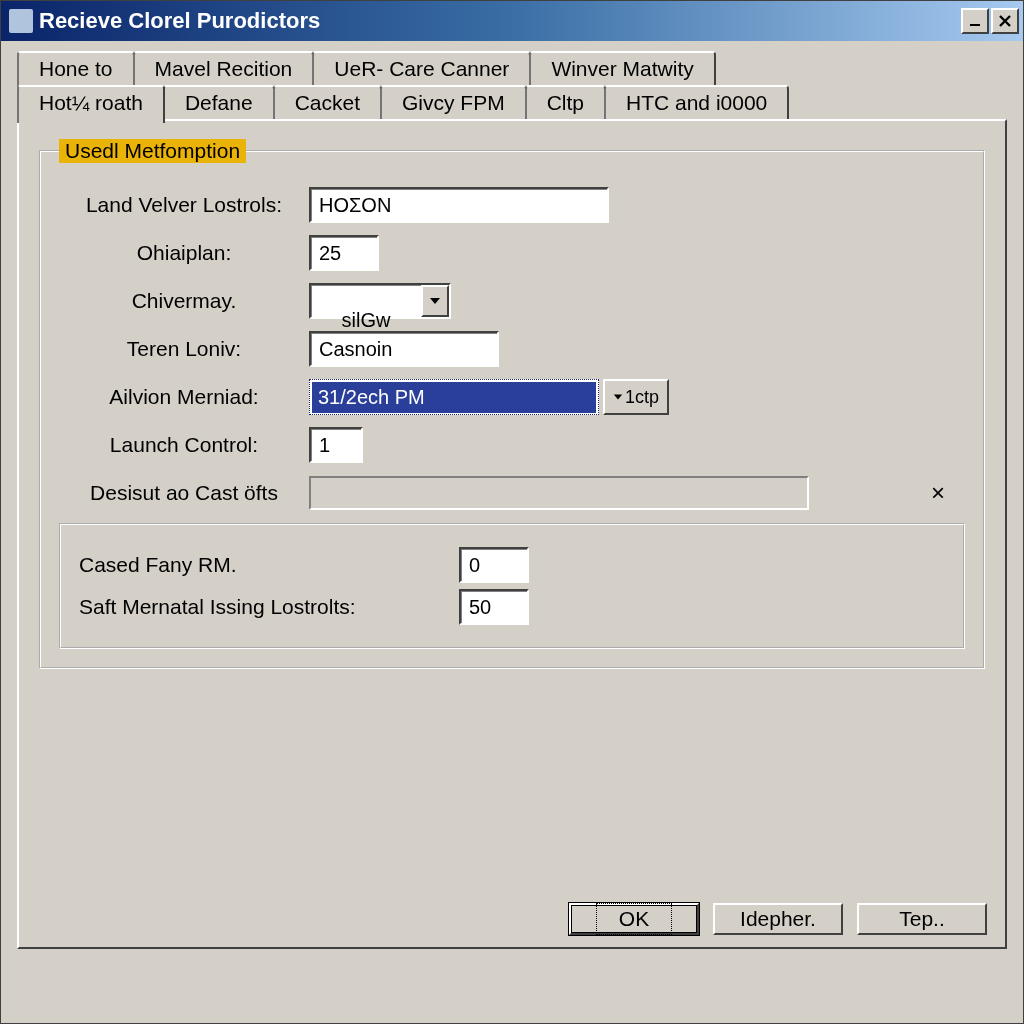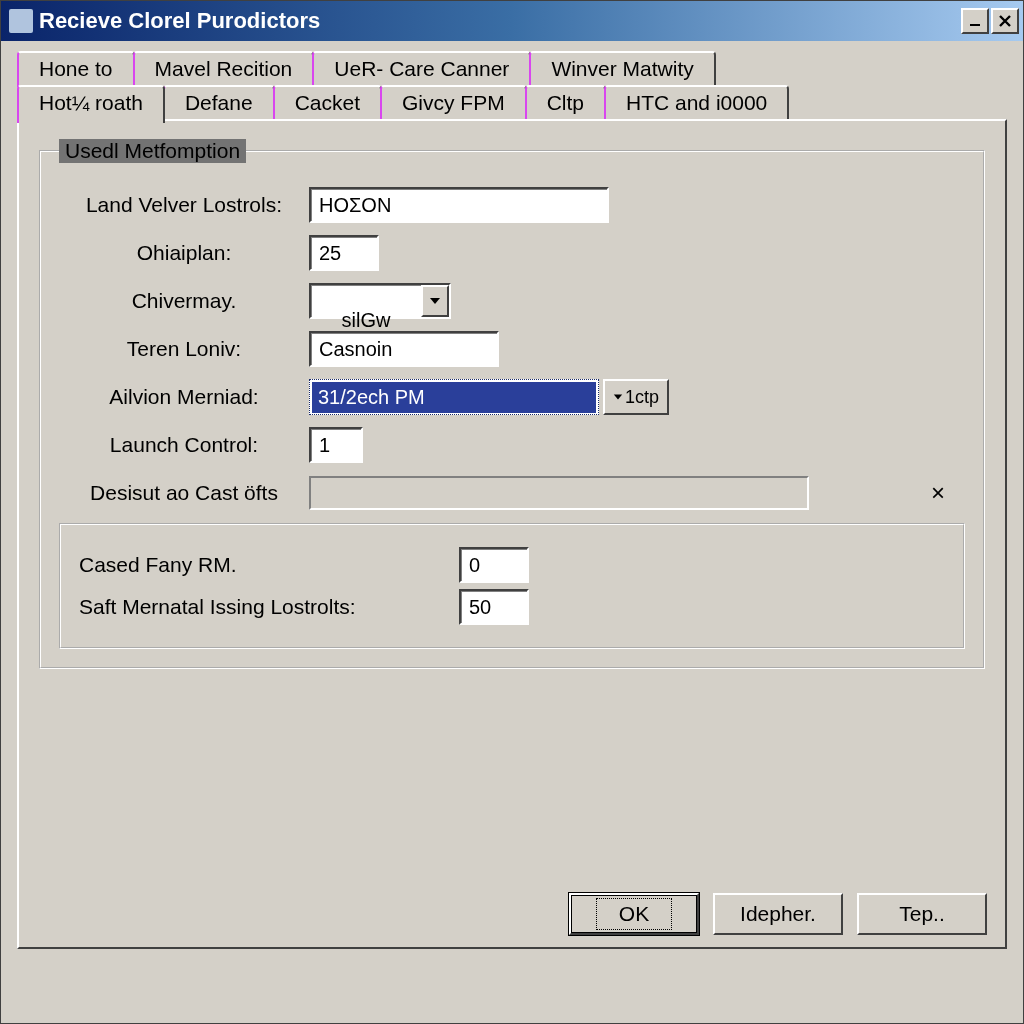--- a/index.html
+++ b/index.html
@@ -59,21 +59,21 @@
       padding: 10px 16px 8px 16px;
     }
     .tab-row {
       display: flex;
       position: relative;
     }
     .tab-row.row2 { margin-top: -2px; }
     .tab {
       background: #d4d0c8;
       border-top: 2px solid #fff;
-      border-left: 2px solid #d946ef;
+      border-left: 2px solid #737373;
       border-right: 2px solid #404040;
       border-bottom: none;
       border-top-left-radius: 4px;
       border-top-right-radius: 4px;
       padding: 4px 20px 6px 20px;
       margin-right: -2px;
       font-size: 21px;
       cursor: pointer;
       position: relative;
     }
@@ -101,21 +101,21 @@
       border-left-color: #fff;
       box-shadow: inset 1px 1px 0 #808080, 1px 1px 0 #fff;
       padding: 14px 18px 18px 18px;
       margin-bottom: 14px;
       position: relative;
     }
     fieldset.main { border: 2px groove #fff; box-shadow:none; }
     legend {
       font-size: 21px;
       padding: 0 6px;
-      background: #737373;
+      background: #eab308;
     }
     .form-row {
       display: flex;
       align-items: center;
       margin: 8px 0;
       min-height: 40px;
     }
     .form-label {
       width: 250px;
       font-size: 21px;
@@ -210,21 +210,21 @@
     }
     .dialog-buttons {
       position: absolute;
       bottom: 12px;
       right: 18px;
       display: flex;
       gap: 14px;
     }
     .dlg-btn {
       min-width: 130px;
-      height: 42px;
+      height: 32px;
       background: #d4d0c8;
       border-top: 2px solid #fff;
       border-left: 2px solid #fff;
       border-right: 2px solid #404040;
       border-bottom: 2px solid #404040;
       font-size: 21px;
       font-family: inherit;
       cursor: pointer;
       display:flex; align-items:center; justify-content:center;
       padding: 8px 20px;

